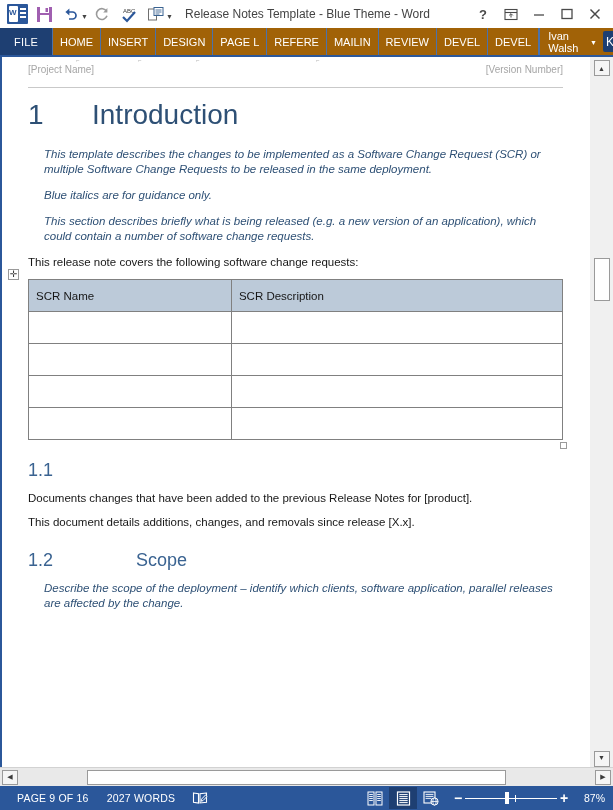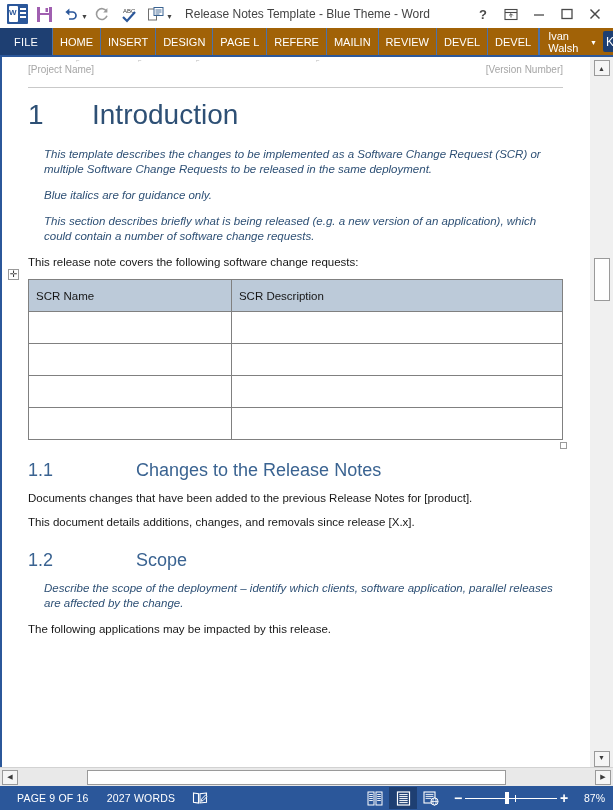--- a/index.html
+++ b/index.html
@@ -502,31 +502,29 @@
                 <td></td>
                 <td></td>
               </tr>
             </tbody>
           </table>
           <div class="tbl-resize"></div>
         </div>
 
         <h2 class="doc-h2">
           <span class="num">1.1</span>
-          <span>Changes to the Release Notes</span>
         </h2>
         <p class="body">Documents changes that have been added to the previous Release Notes for [product].</p>
         <p class="body">This document details additions, changes, and removals since release [X.x].</p>
 
         <h2 class="doc-h2">
           <span class="num">1.2</span>
           <span>Scope</span>
         </h2>
         <p class="guid">Describe the scope of the deployment – identify which clients, software application, parallel releases are affected by the change.</p>
-        <p class="body">The following applications may be impacted by this release.</p>
 
       </div>
     </div>
 
     <div class="vscroll">
       <div class="vs-btn">▲</div>
       <div class="vs-track">
         <div class="vs-thumb"></div>
       </div>
       <div class="vs-btn vs-bottom">▼</div>

